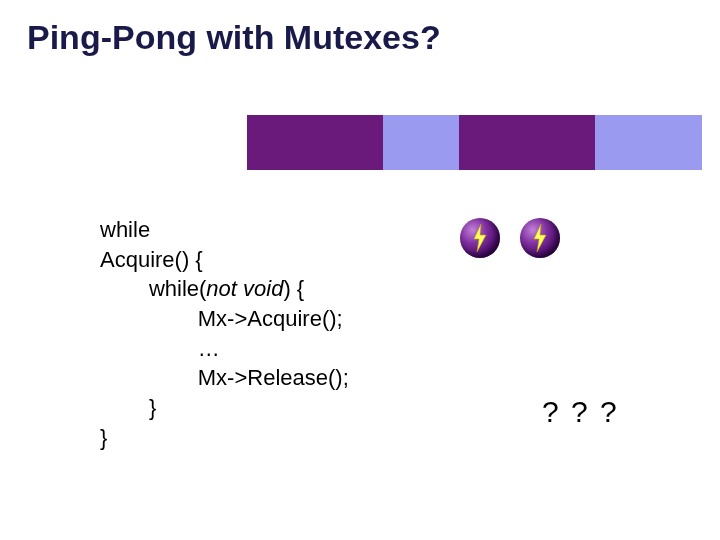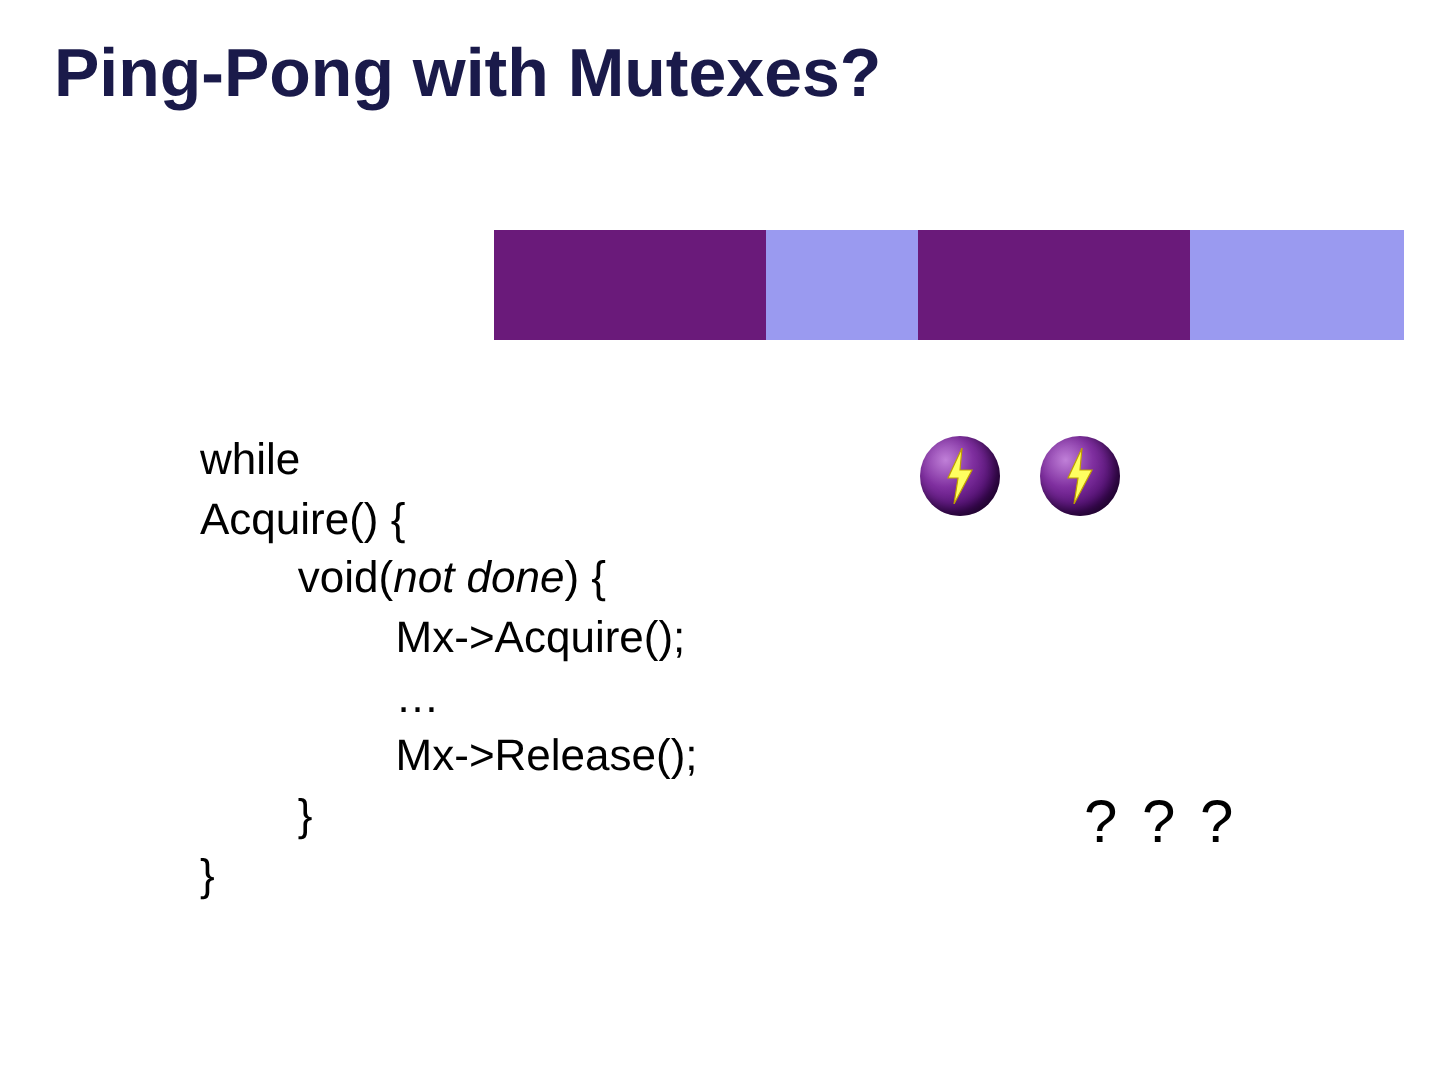--- a/index.html
+++ b/index.html
@@ -78,21 +78,21 @@
 
 <div class="title">Ping-Pong with Mutexes?</div>
 
 <div class="band">
   <div class="seg seg1"></div>
   <div class="seg seg2"></div>
 </div>
 
 <div class="code"><span>while</span>
 <span>Acquire() {</span>
-<span>        void(</span><span class="ital">not done</span><span>) {</span>
+<span>        while(</span><span class="ital">not void</span><span>) {</span>
 <span>                Mx-&gt;Acquire();</span>
 <span>                …</span>
 <span>                Mx-&gt;Release();</span>
 <span>        }</span>
 <span>}</span></div>
 
 <div class="ball ball1">
   <svg viewBox="0 0 16 28">
     <path d="M9 0 L2 15 L7 15 L5 28 L14 11 L8 11 Z" fill="#ffff60" stroke="#c0a000" stroke-width="0.6"></path>
   </svg>

